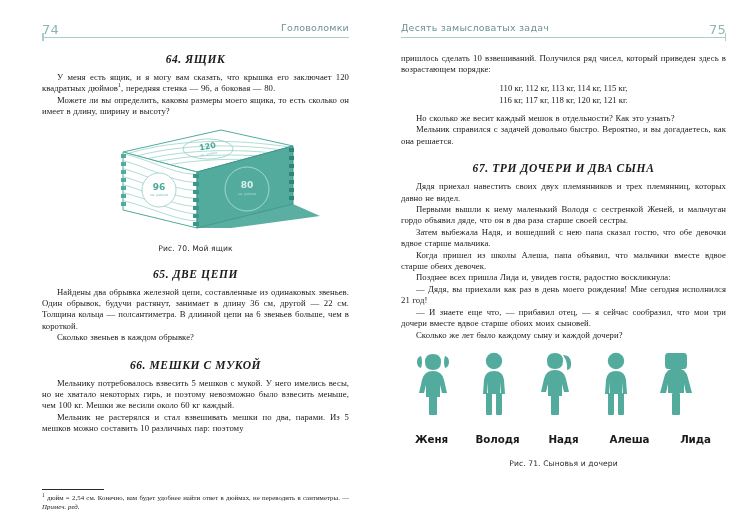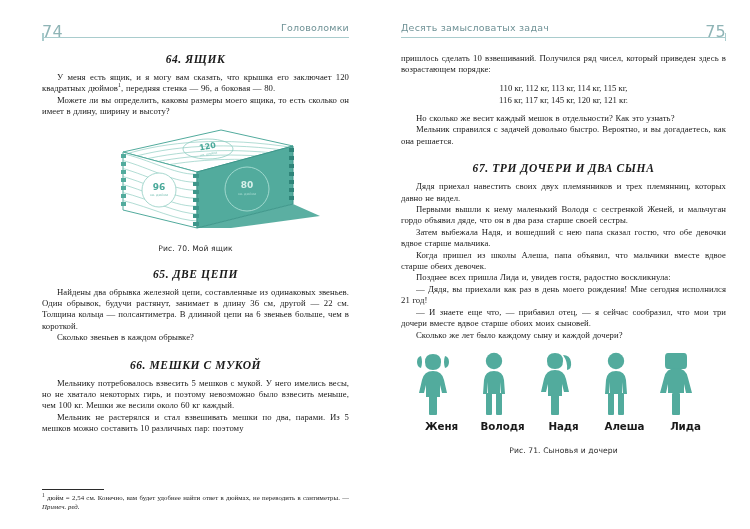--- a/index.html
+++ b/index.html
@@ -37,21 +37,21 @@
     height: 20px;
     display: flex;
     align-items: flex-start;
     font-family: "DejaVu Sans", sans-serif;
     font-size: 9.5px;
     color: #7f9fa3;
     letter-spacing: 0.2px;
   }
   .runhead .folio {
     color: #8fb4b6;
-    font-size: 16px;
+    font-size: 13px;
   }
   .runhead .title {
     color: #6f9296;
     font-size: 9.5px;
   }
   .runhead-left  { justify-content: space-between; }
   .runhead-right { justify-content: space-between; }
   .rule {
     position: absolute;
     left: 0;
@@ -146,23 +146,23 @@
     font-family: "DejaVu Sans", sans-serif;
     font-size: 7.6px;
     color: #2b2b2b;
     margin-top: 12px;
     letter-spacing: 0.1px;
   }
   .box-svg { display: block; margin: 0 auto; }
   .people-svg { display: block; margin: 0 auto; }
   .people-names {
     display: flex;
-    justify-content: center;
+    justify-content: space-between;
     gap: 0px;
-    margin-top: 1px;
+    margin-top: 14px;
   }
   .people-names span {
     font-family: "DejaVu Sans", sans-serif;
     font-weight: bold;
     font-size: 10.3px;
     color: #1a1a1a;
     width: 61px;
     text-align: center;
     letter-spacing: -0.1px;
   }
@@ -290,21 +290,21 @@
       <span class="folio">75</span>
       <div class="rule"></div>
       <div class="rule-cap cap-right"></div>
     </div>
 
     <div class="colbody">
       <p class="para noindent">пришлось сделать 10 взвешиваний. Получился ряд чисел, который приведен здесь в возрастающем порядке:</p>
 
       <p class="center">
         <span>110 кг,  112 кг,  113 кг,  114 кг,  115 кг,</span><br>
-        <span>116 кг,  117 кг,  145 кг,  120 кг,  121 кг.</span>
+        <span>116 кг,  117 кг,  118 кг,  120 кг,  121 кг.</span>
       </p>
 
       <p class="para">Но сколько же весит каждый мешок в отдельности? Как это узнать?</p>
       <p class="para">Мельник справился с задачей довольно быстро. Вероятно, и вы догадаетесь, как она решается.</p>
 
       <h2 class="section spaced">67. ТРИ ДОЧЕРИ И ДВА СЫНА</h2>
       <p class="para">Дядя приехал навестить своих двух племянников и трех племянниц, которых давно не видел.</p>
       <p class="para">Первыми вышли к нему маленький Володя с сестренкой Женей, и мальчуган гордо объявил дяде, что он в два раза старше своей сестры.</p>
       <p class="para">Затем выбежала Надя, и вошедший с нею папа сказал гостю, что обе девочки вдвое старше мальчика.</p>
       <p class="para">Когда пришел из школы Алеша, папа объявил, что мальчики вместе вдвое старше обеих девочек.</p>

